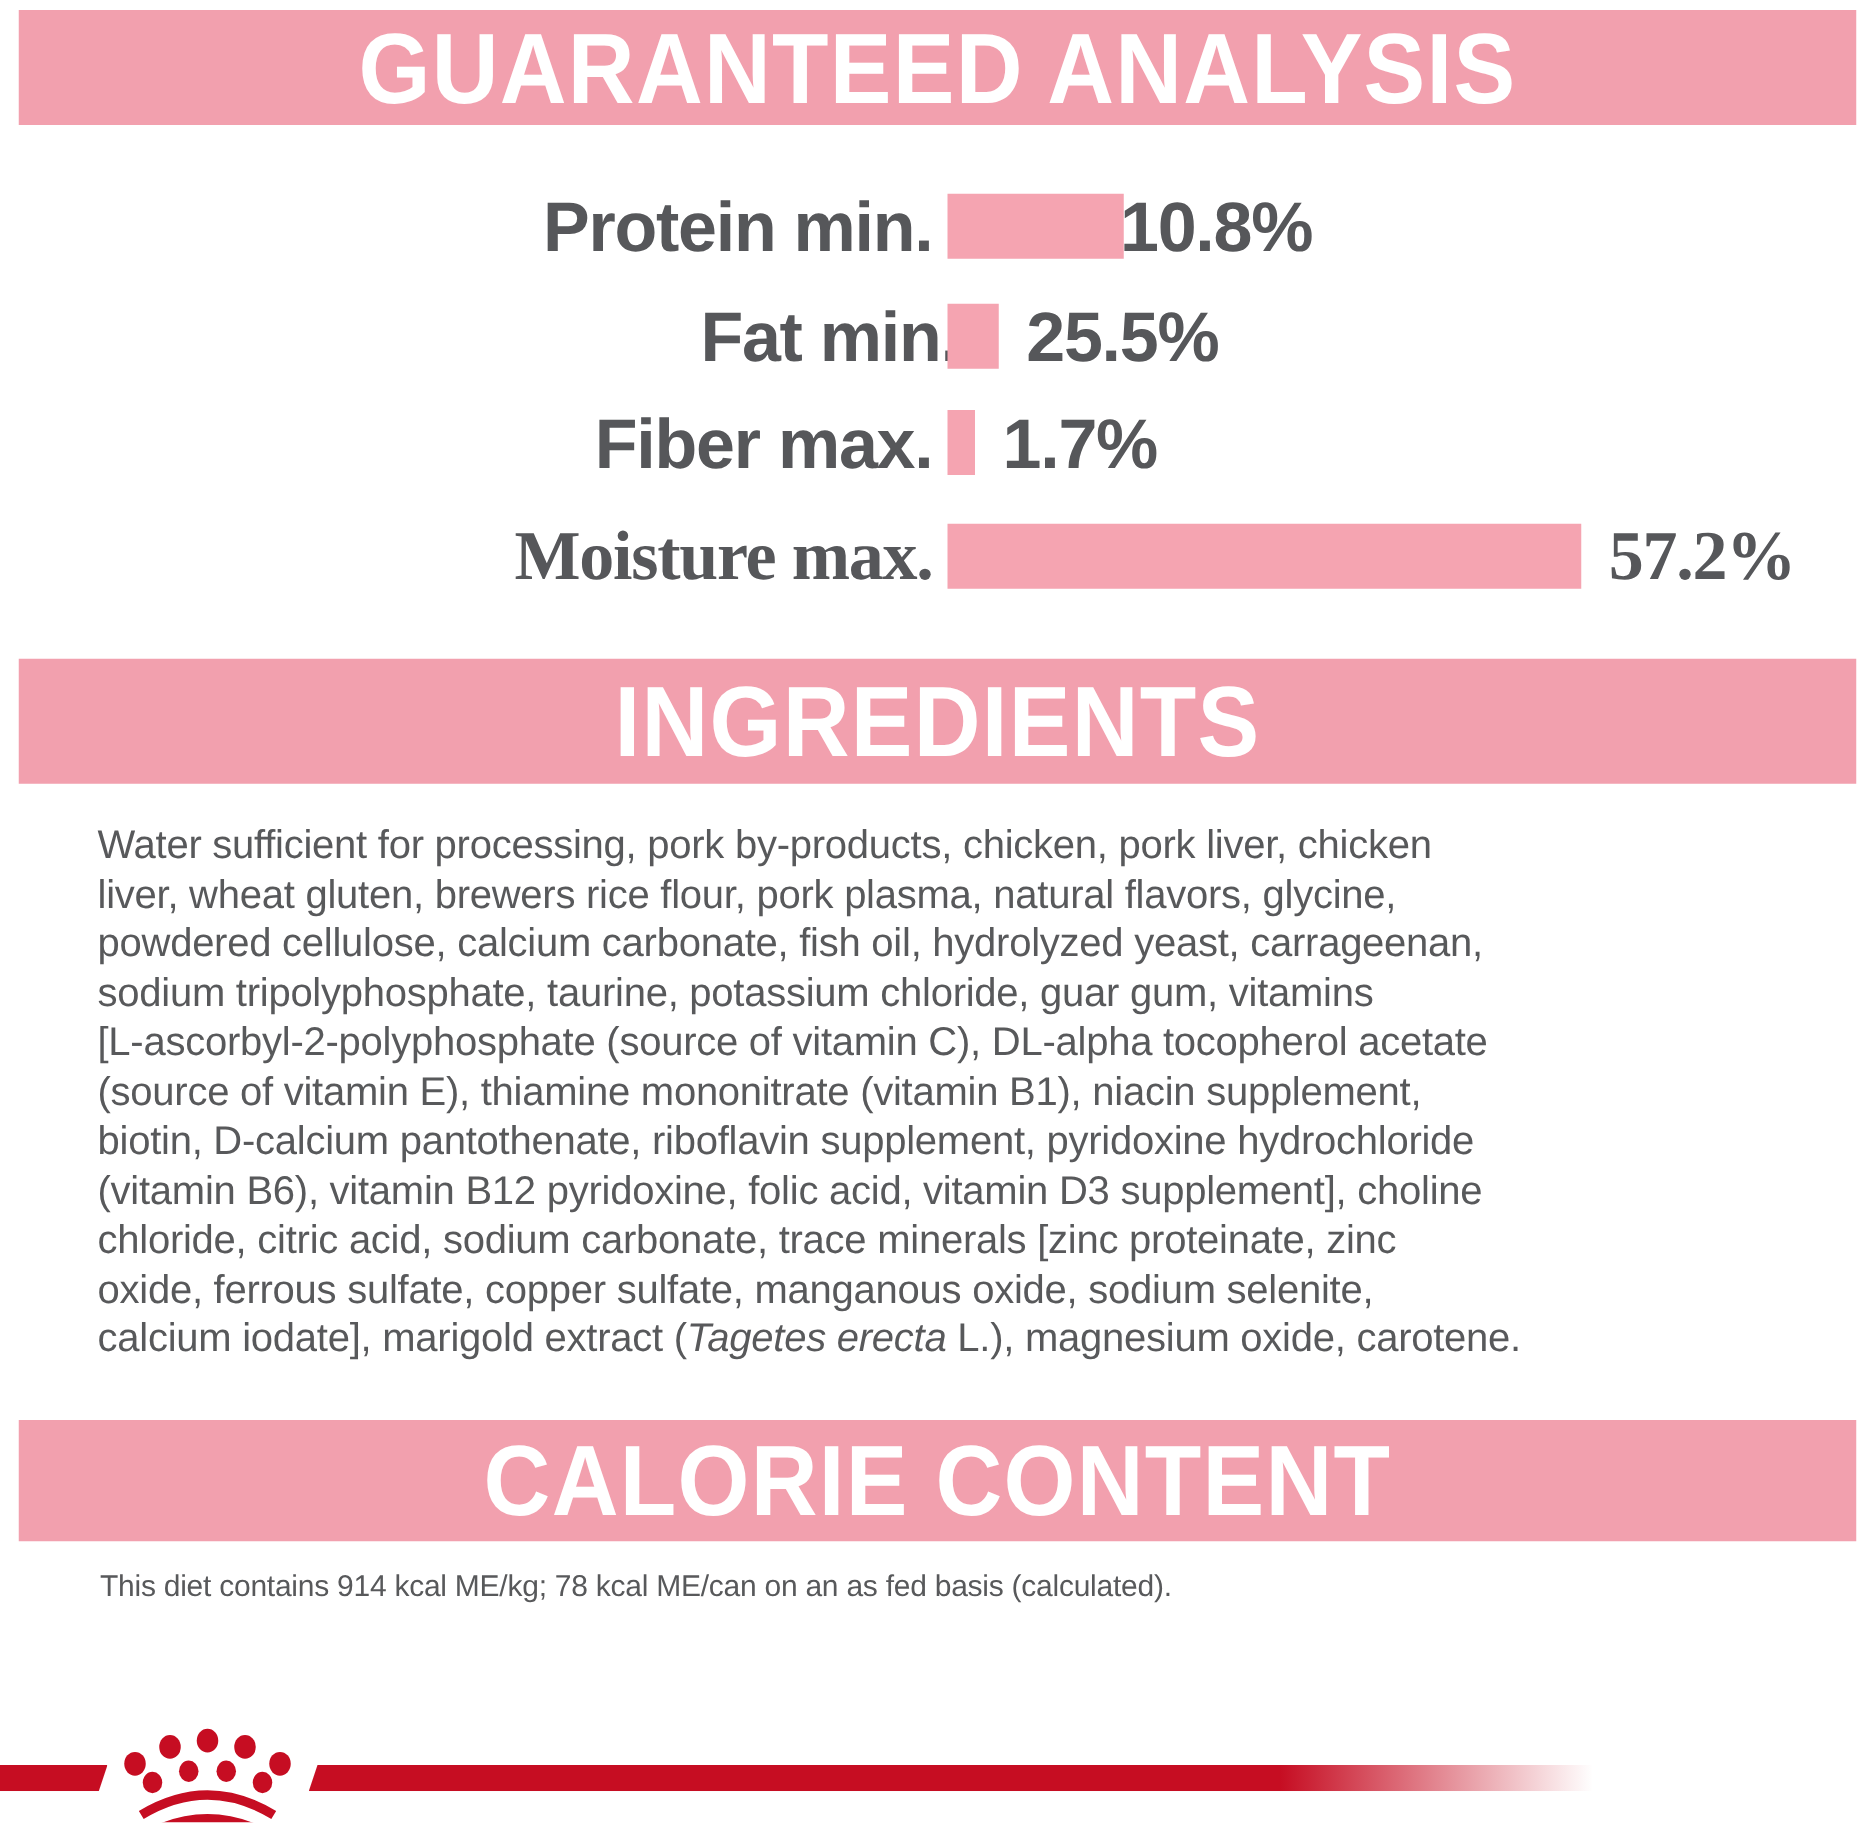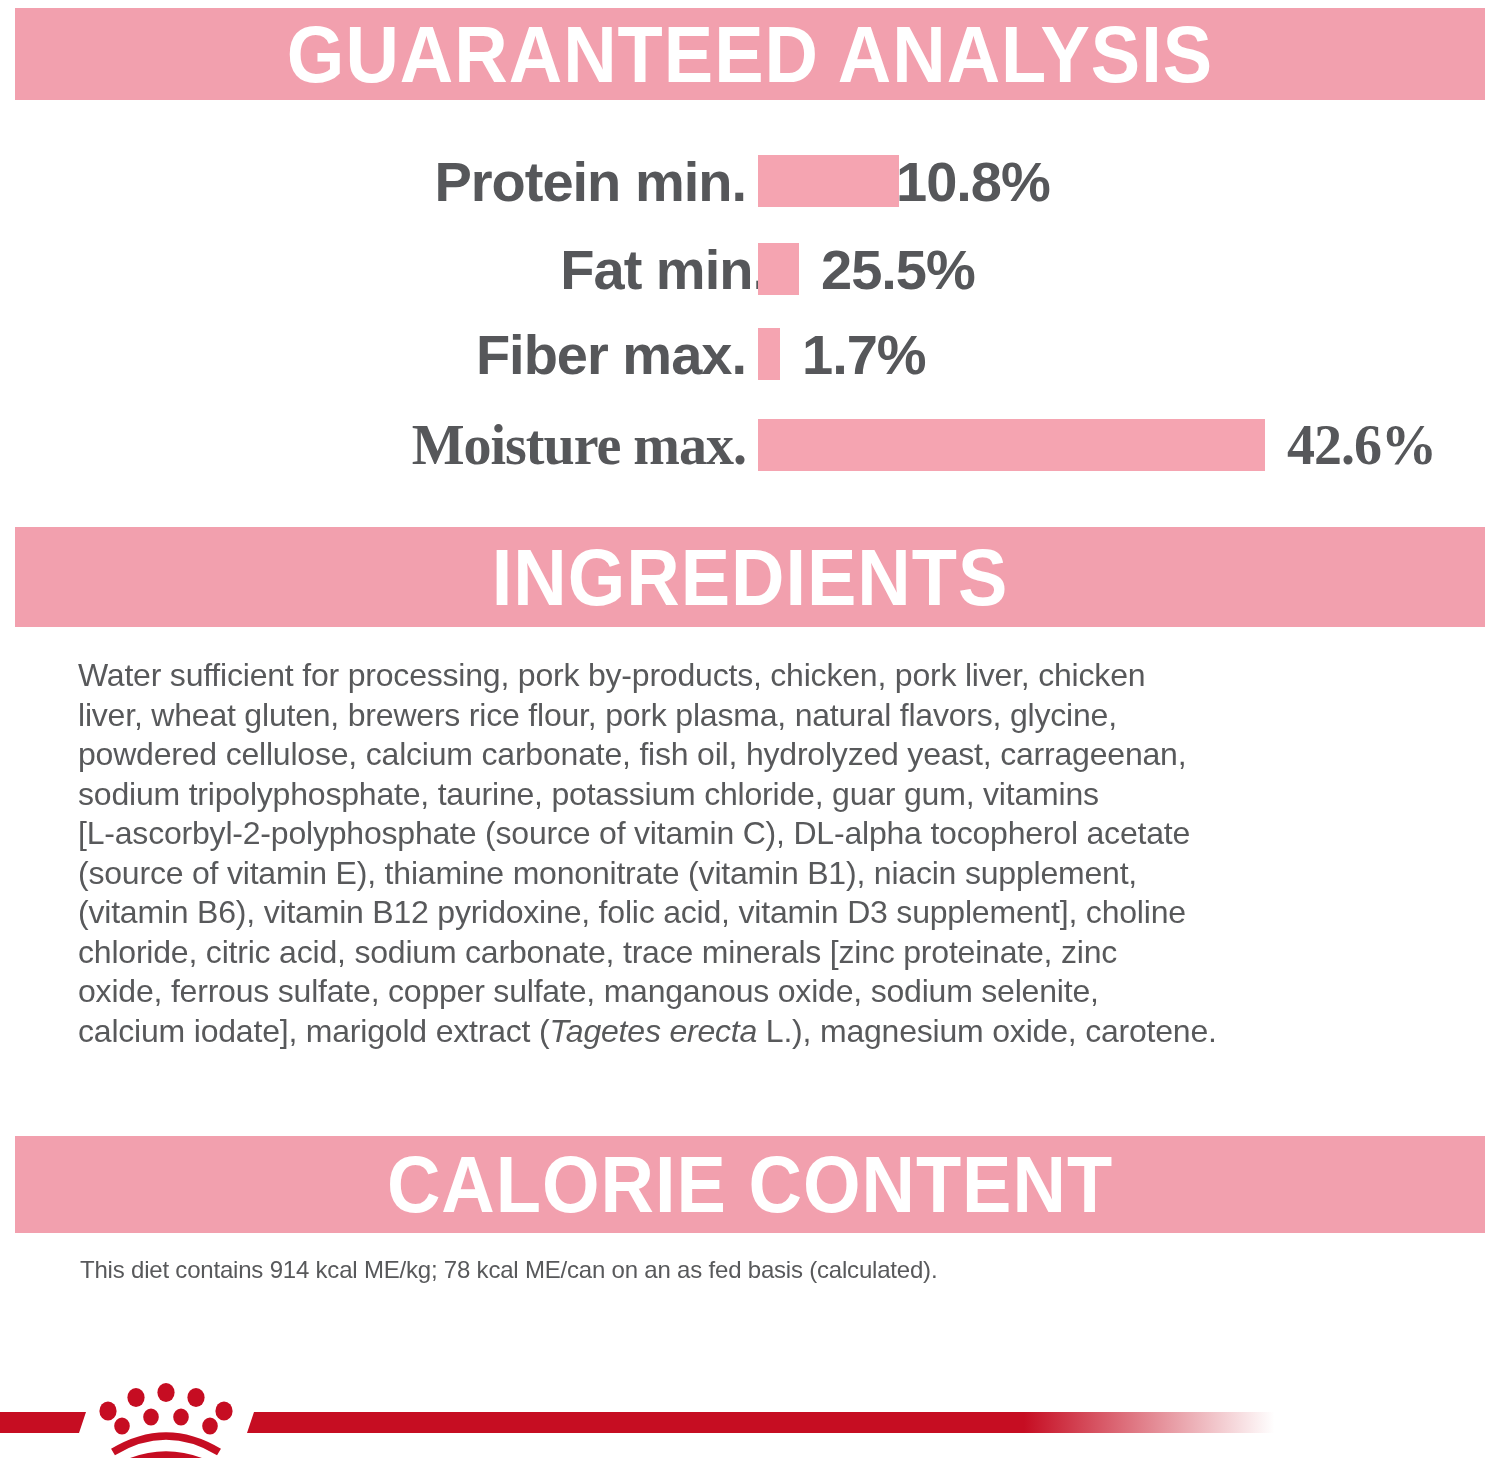--- a/index.html
+++ b/index.html
@@ -88,35 +88,36 @@
       <div class="ga-value" style="left: 821px;">25.5%</div>
     </div>
     <div class="ga-row" style="top: 328px; height: 52px;">
       <div class="ga-label">Fiber max.</div>
       <div class="ga-bar" style="left: 758px; width: 22px;"></div>
       <div class="ga-value" style="left: 802px;">1.7%</div>
     </div>
     <div class="ga-row" style="top: 419px; height: 52px; font-family: Liberation Serif, serif;">
       <div class="ga-label">Moisture max.</div>
       <div class="ga-bar" style="left: 758px; width: 507px;"></div>
-      <div class="ga-value" style="left: 1287px;">42.6%</div>
+      <div class="ga-value" style="left: 1287px;">57.2%</div>
     </div>
   </div>
 
 <div class="banner" id="banner-ing">
   <span class="banner-title">INGREDIENTS</span>
 </div>
 
 <div id="ingredients-text">
     <div class="ing-line">Water sufficient for processing, pork by-products, chicken, pork liver, chicken</div>
     <div class="ing-line">liver, wheat gluten, brewers rice flour, pork plasma, natural flavors, glycine,</div>
     <div class="ing-line">powdered cellulose, calcium carbonate, fish oil, hydrolyzed yeast, carrageenan,</div>
     <div class="ing-line">sodium tripolyphosphate, taurine, potassium chloride, guar gum, vitamins</div>
     <div class="ing-line">[L-ascorbyl-2-polyphosphate (source of vitamin C), DL-alpha tocopherol acetate</div>
     <div class="ing-line">(source of vitamin E), thiamine mononitrate (vitamin B1), niacin supplement,</div>
+    <div class="ing-line">biotin, D-calcium pantothenate, riboflavin supplement, pyridoxine hydrochloride</div>
     <div class="ing-line">(vitamin B6), vitamin B12 pyridoxine, folic acid, vitamin D3 supplement], choline</div>
     <div class="ing-line">chloride, citric acid, sodium carbonate, trace minerals [zinc proteinate, zinc</div>
     <div class="ing-line">oxide, ferrous sulfate, copper sulfate, manganous oxide, sodium selenite,</div>
     <div class="ing-line">calcium iodate], marigold extract (<i>Tagetes erecta</i> L.), magnesium oxide, carotene.</div>
   </div>
 
 <div class="banner" id="banner-cal">
   <span class="banner-title">CALORIE CONTENT</span>
 </div>
 

